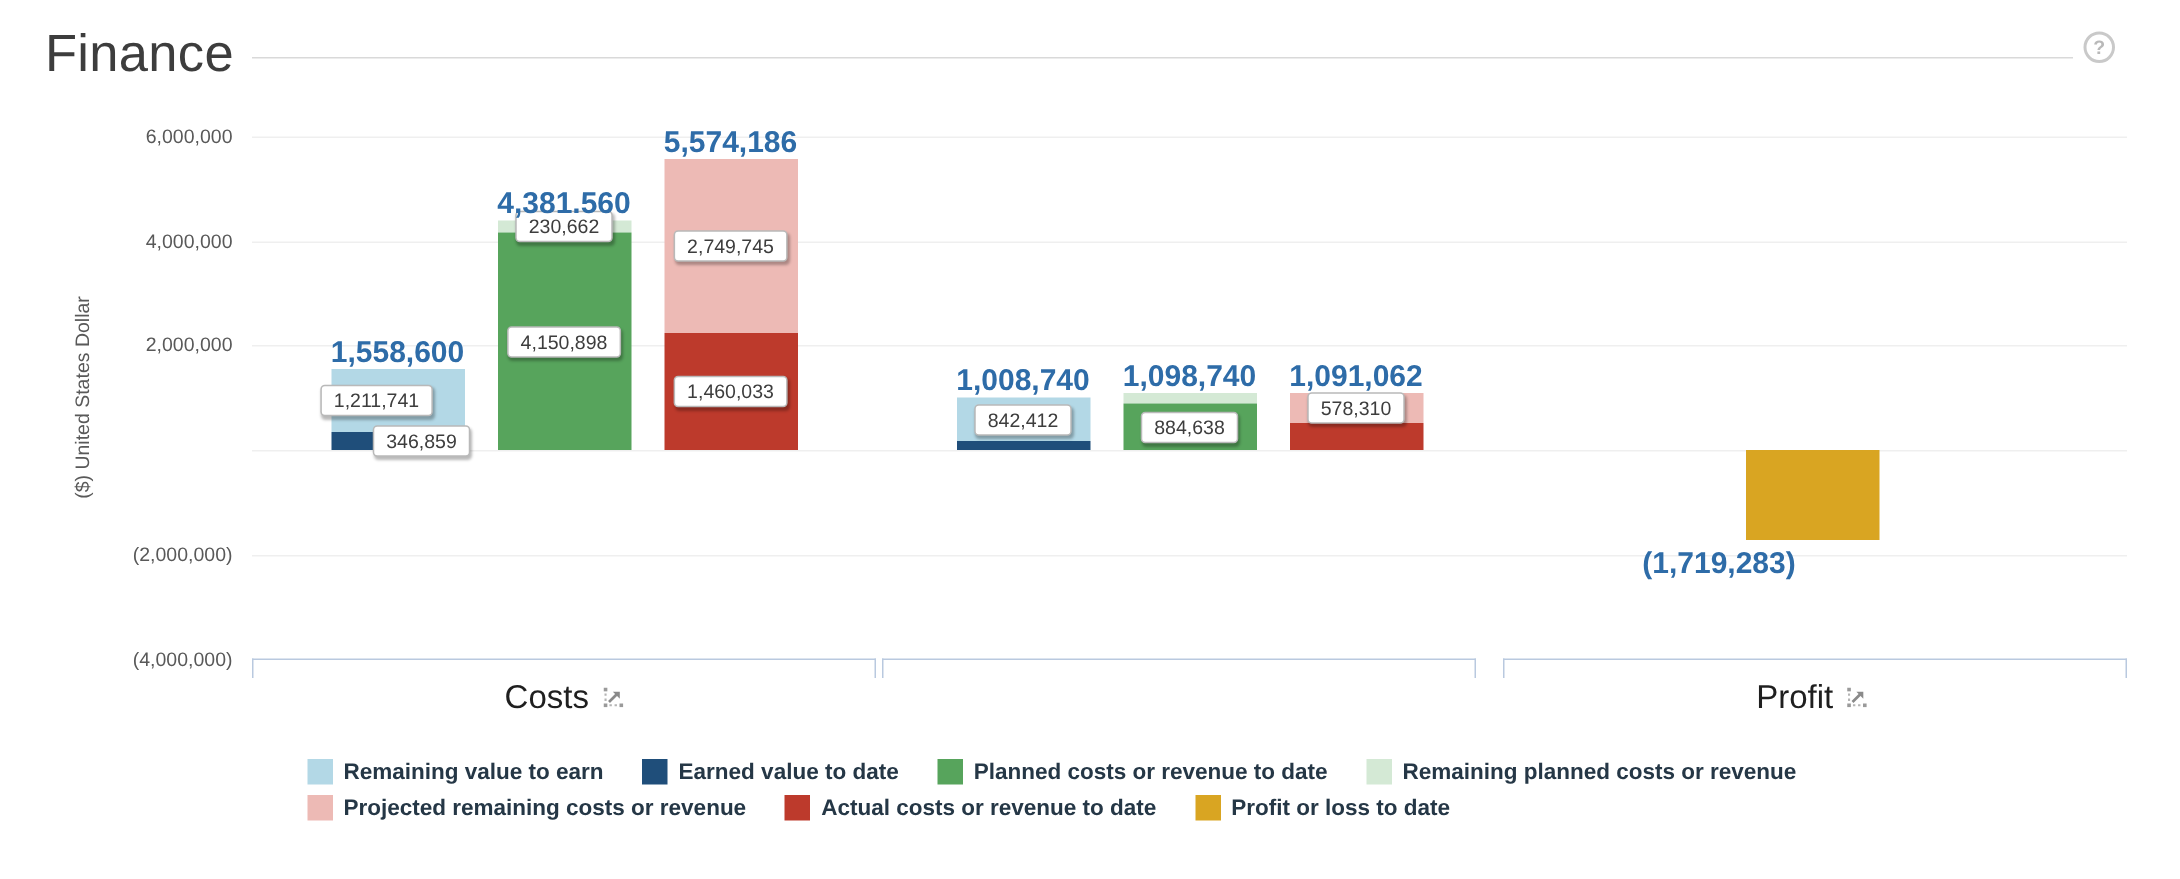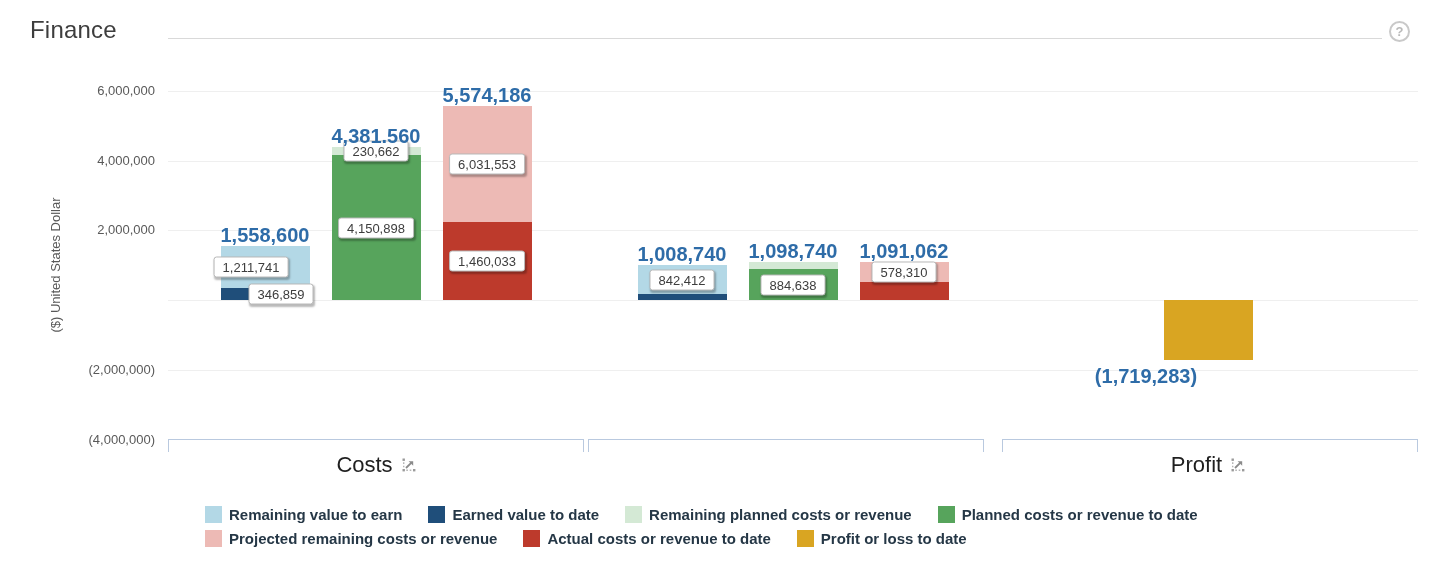--- a/index.html
+++ b/index.html
@@ -1,18 +1,18 @@
 <!DOCTYPE html>
 <html><head>
 <meta charset="utf-8">
 <style>
   html,body{margin:0;padding:0;background:#fff;}
   #app{position:relative;width:1453px;height:586px;background:#ffffff;overflow:hidden;
        font-family:"Liberation Sans",sans-serif;}
-  .title{position:absolute;left:30px;top:16px;font-size:24px;color:#3d3d3d;letter-spacing:.2px;}
+  .title{position:absolute;left:30px;top:16px;font-size:35px;color:#3d3d3d;letter-spacing:.2px;}
   .header-rule{position:absolute;left:168px;top:38px;width:1214px;height:1px;background:#d9d9d9;}
   .help{position:absolute;left:1389px;top:21px;width:21px;height:21px;box-sizing:border-box;
         border:2px solid #c9c9c9;border-radius:50%;color:#b9b9b9;font-weight:bold;font-size:13px;
         line-height:17px;text-align:center;cursor:pointer;background:#fff;}
   .y-title{position:absolute;left:55px;top:265px;transform:translate(-50%,-50%) rotate(-90deg);
            white-space:nowrap;font-size:13px;color:#595959;}
   .gridline{position:absolute;left:168px;width:1250px;height:1px;background:#efefef;}
   .ytick{position:absolute;left:35px;width:120px;text-align:right;font-size:13px;color:#595959;}
   .bracket{position:absolute;top:439px;height:13px;box-sizing:border-box;
            border-top:1px solid #b9c9df;border-left:1px solid #b9c9df;border-right:1px solid #b9c9df;}
@@ -42,26 +42,26 @@
   <div class="legend" id="legend">
       <div class="legend-item">
         <div class="legend-swatch" style="background: rgb(179, 216, 230);"></div>
         <span class="legend-label">Remaining value to earn</span>
       </div>
       <div class="legend-item">
         <div class="legend-swatch" style="background: rgb(31, 78, 122);"></div>
         <span class="legend-label">Earned value to date</span>
       </div>
       <div class="legend-item">
+        <div class="legend-swatch" style="background: rgb(87, 164, 92);"></div>
+        <span class="legend-label">Planned costs or revenue to date</span>
+      </div>
+      <div class="legend-item">
         <div class="legend-swatch" style="background: rgb(212, 233, 213);"></div>
         <span class="legend-label">Remaining planned costs or revenue</span>
-      </div>
-      <div class="legend-item">
-        <div class="legend-swatch" style="background: rgb(87, 164, 92);"></div>
-        <span class="legend-label">Planned costs or revenue to date</span>
       </div>
       <div class="legend-item">
         <div class="legend-swatch" style="background: rgb(237, 186, 181);"></div>
         <span class="legend-label">Projected remaining costs or revenue</span>
       </div>
       <div class="legend-item">
         <div class="legend-swatch" style="background: rgb(189, 58, 44);"></div>
         <span class="legend-label">Actual costs or revenue to date</span>
       </div>
       <div class="legend-item">
@@ -96,21 +96,21 @@
     <div class="val-box" style="left: 251px; top: 266.774px;">1,211,741</div>
     <div class="val-box" style="left: 281px; top: 293.952px;">346,859</div>
     <div class="total-label" style="left: 180px; top: 223.644px;">1,558,600</div>
     <div class="bar-seg" style="left: 331.5px; width: 89px; top: 147.193px; height: 8.04434px; background: rgb(212, 233, 213);"></div>
     <div class="bar-seg" style="left: 331.5px; width: 89px; top: 155.237px; height: 144.763px; background: rgb(87, 164, 92);"></div>
     <div class="val-box" style="left: 376px; top: 151.215px;">230,662</div>
     <div class="val-box" style="left: 376px; top: 227.619px;">4,150,898</div>
     <div class="total-label" style="left: 291px; top: 125.193px;">4,381.560</div>
     <div class="bar-seg" style="left: 442.5px; width: 89px; top: 105.6px; height: 116.558px; background: rgb(237, 186, 181);"></div>
     <div class="bar-seg" style="left: 442.5px; width: 89px; top: 222.158px; height: 77.8422px; background: rgb(189, 58, 44);"></div>
-    <div class="val-box" style="left: 487px; top: 163.879px;">6,031,553</div>
+    <div class="val-box" style="left: 487px; top: 163.879px;">2,749,745</div>
     <div class="val-box" style="left: 487px; top: 261.079px;">1,460,033</div>
     <div class="total-label" style="left: 402px; top: 83.6003px;">5,574,186</div>
     <div class="bar-seg" style="left: 637.5px; width: 89px; top: 264.82px; height: 29.3791px; background: rgb(179, 216, 230);"></div>
     <div class="bar-seg" style="left: 637.5px; width: 89px; top: 294.199px; height: 5.80069px; background: rgb(31, 78, 122);"></div>
     <div class="val-box" style="left: 682px; top: 279.51px;">842,412</div>
     <div class="total-label" style="left: 597px; top: 242.82px;">1,008,740</div>
     <div class="bar-seg" style="left: 748.5px; width: 89px; top: 261.681px; height: 7.46681px; background: rgb(212, 233, 213);"></div>
     <div class="bar-seg" style="left: 748.5px; width: 89px; top: 269.148px; height: 30.8518px; background: rgb(87, 164, 92);"></div>
     <div class="val-box" style="left: 793px; top: 284.574px;">884,638</div>
     <div class="total-label" style="left: 708px; top: 239.681px;">1,098,740</div>

